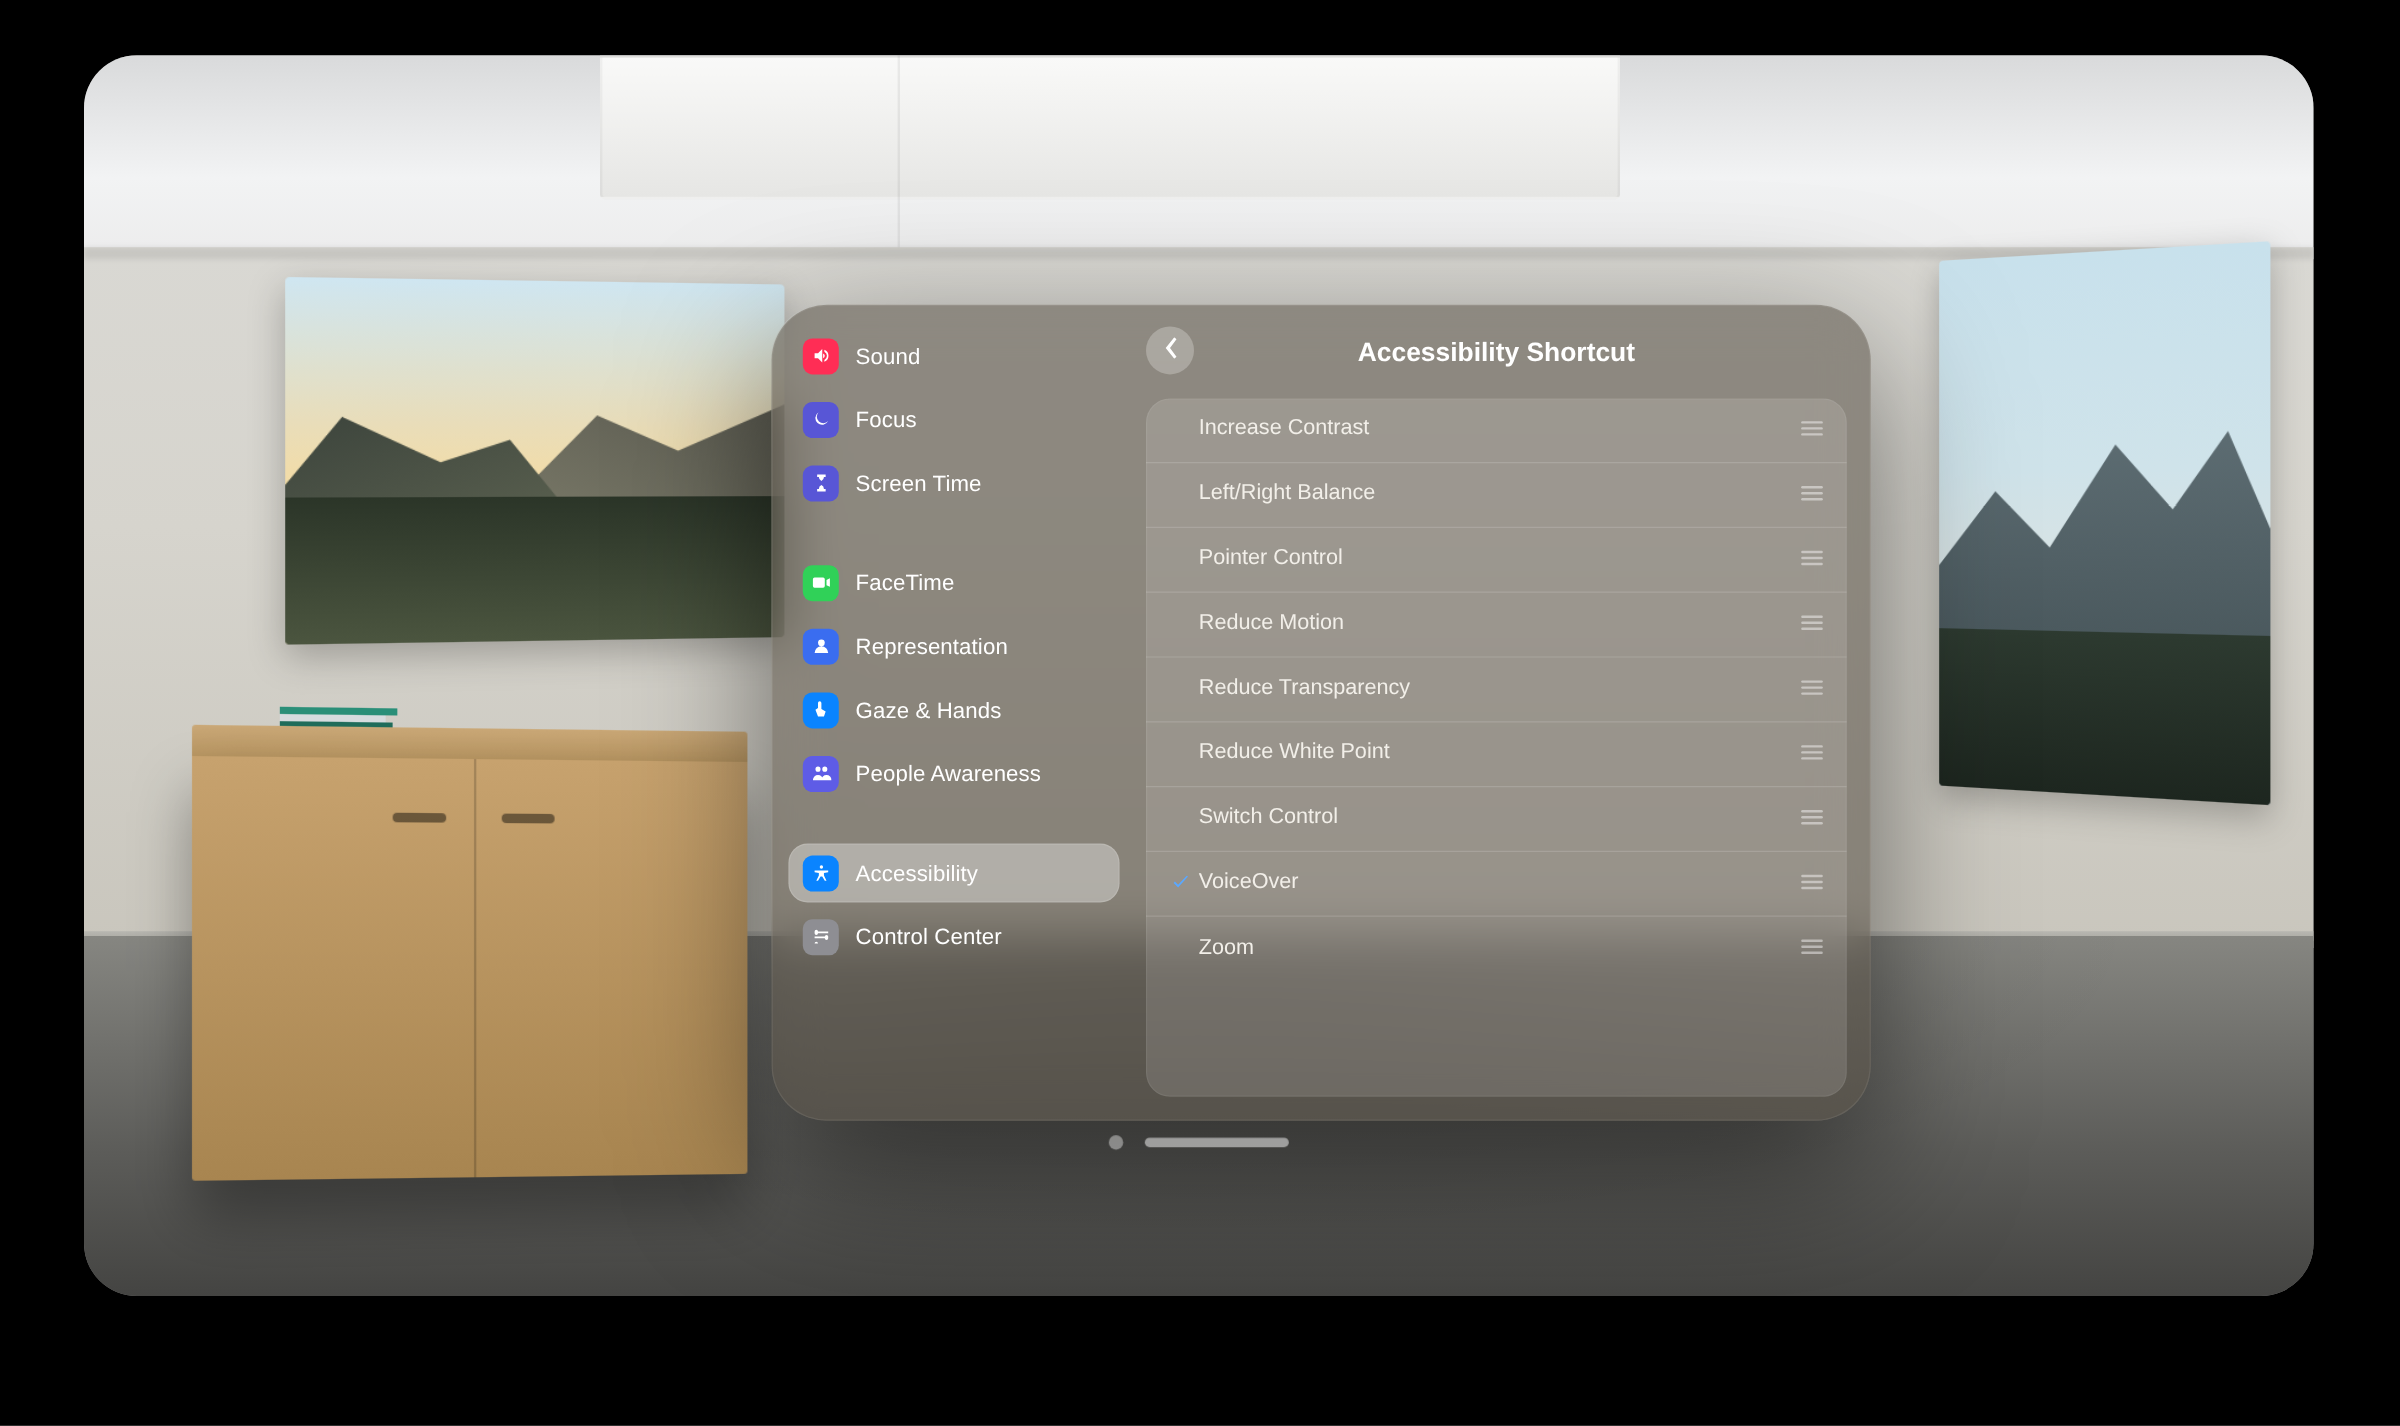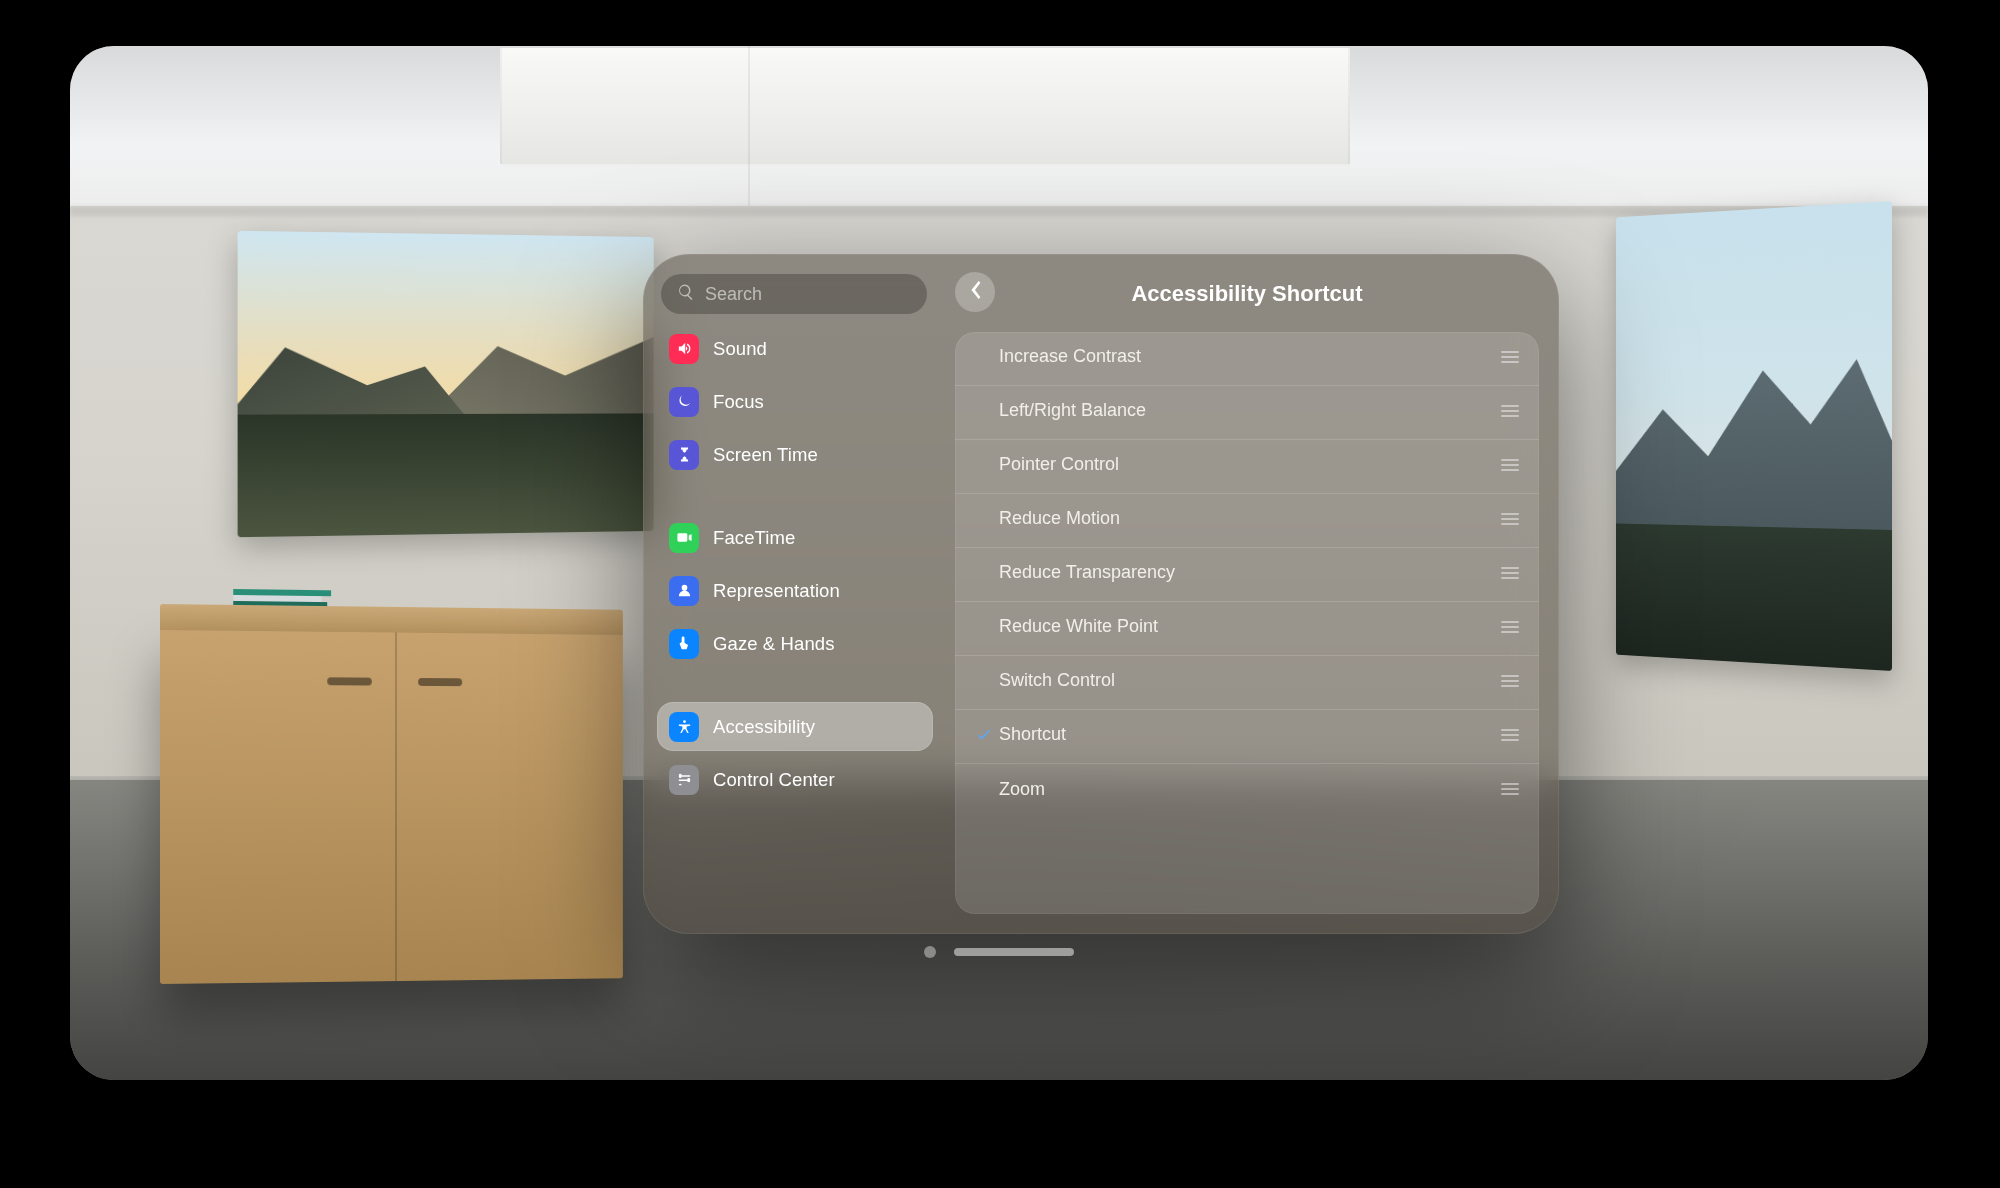--- a/index.html
+++ b/index.html
@@ -302,28 +302,20 @@
       <div class="cabinet-body">
         <div class="cabinet-handle l"></div>
         <div class="cabinet-handle r"></div>
       </div>
     </div>
   </div>
 
   <div class="panel">
 
     <div class="sidebar">
-      <div class="search">
-        <span>
-          <svg viewBox="0 0 24 24">
-              <path d="M10 2a8 8 0 015.3 13.9l5.4 5.4-1.4 1.4-5.4-5.4A8 8 0 1110 2zm0 2a6 6 0 100 12 6 6 0 000-12z"></path>
-            </svg>
-        </span>
-        <input type="text" placeholder="Search" style="">
-      </div>
 
       <div class="sb-list">
 
 
         <div class="sb-item">
           <div class="sb-icon" style="background:#ff2d55">
             <svg viewBox="0 0 24 24">
                 <path d="M4 9h4l5-5v16l-5-5H4V9zm12 3a3 3 0 00-2-2.8v5.6A3 3 0 0016 12zm2.5 0a5.5 5.5 0 01-3 4.9v2.1a7.5 7.5 0 000-14v2.1a5.5 5.5 0 013 4.9z"></path>
               </svg>
           </div>
@@ -370,20 +362,28 @@
 
         <div class="sb-item">
           <div class="sb-icon" style="background:#0a84ff">
             <svg viewBox="0 0 24 24">
                 <path d="M10 2a2 2 0 012 2v7l5 3-2 6H8l-3-8 3-2V4a2 2 0 012-2z"></path>
               </svg>
           </div>
           <span class="sb-label">Gaze &amp; Hands</span>
         </div>
 
+        <div class="sb-item">
+          <div class="sb-icon" style="background:#5e5ce6">
+            <svg viewBox="0 0 24 24">
+                <path d="M8 4a3 3 0 110 6 3 3 0 010-6zm8 0a3 3 0 110 6 3 3 0 010-6zM2 20a6 6 0 0112 0H2zm10 0a6 6 0 0112 0H12z"></path>
+              </svg>
+          </div>
+          <span class="sb-label">People Awareness</span>
+        </div>
 
         <div class="sb-group-gap"></div>
 
         <div class="sb-item selected">
           <div class="sb-icon" style="background:#0a84ff">
             <svg viewBox="0 0 24 24">
                 <path d="M12 3a2 2 0 110 4 2 2 0 010-4zM4 9h16v2l-5 1v3l3 6h-2l-3-5h-2l-3 5H6l3-6v-3L4 11V9z"></path>
               </svg>
           </div>
           <span class="sb-label">Accessibility</span>
@@ -477,21 +477,21 @@
               <span></span>
               <span></span>
             </div>
           </div>
           <div class="option checked">
             <div class="opt-check">
               <svg viewBox="0 0 24 24">
                 <path d="M20 6l-11 12-5-5 1.5-1.5L9 15l9.5-10z"></path>
               </svg>
             </div>
-            <div class="opt-label">Shortcut</div>
+            <div class="opt-label">VoiceOver</div>
             <div class="opt-handle">
               <span></span>
               <span></span>
               <span></span>
             </div>
           </div>
           <div class="option">
             <div class="opt-check"></div>
             <div class="opt-label">Zoom</div>
             <div class="opt-handle">

